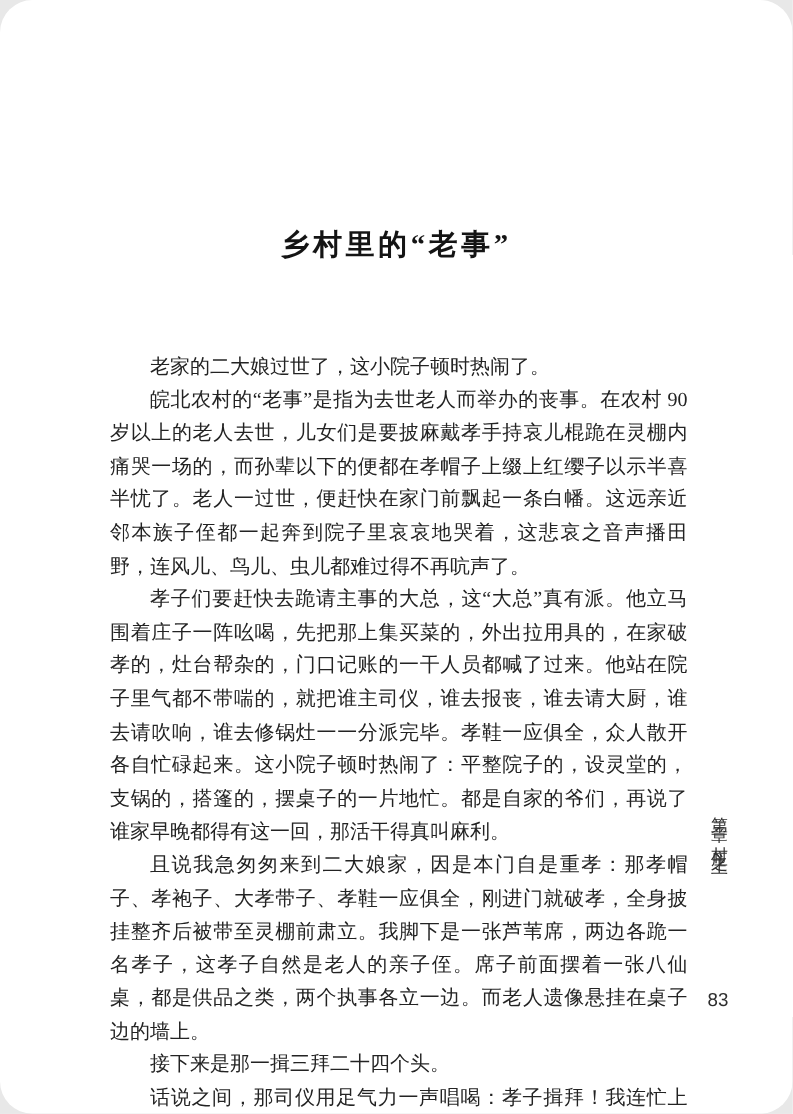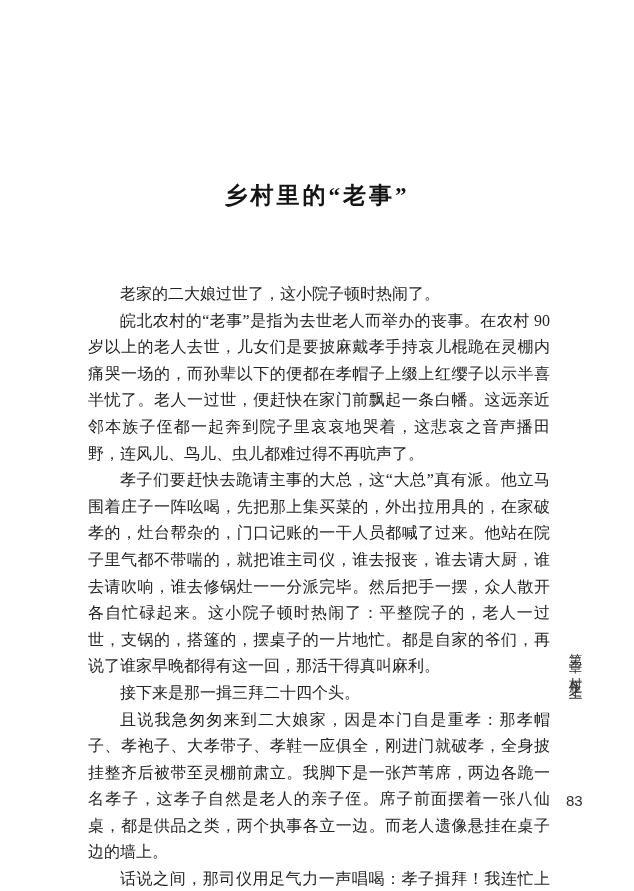--- a/index.html
+++ b/index.html
@@ -4,20 +4,21 @@
 <style>
   html,body{margin:0;padding:0;background:#e8e8e8;}
   .page{
     position:relative;
     width:634px;height:891px;
     margin:0 auto;
     background:#ffffff;
     font-family:"Liberation Serif","DejaVu Serif",serif;
     color:#1f1f1f;
     overflow:hidden;
+    border-radius:26px;
   }
   .title{
     position:absolute;
     top:180px;left:0;width:634px;
     margin:0;
     text-align:center;
     font-size:23px;
     font-weight:bold;
     letter-spacing:3px;
     color:#141414;
@@ -58,23 +59,23 @@
 </head>
 <body>
 
 <div class="page">
 
   <h1 class="title">乡村里的“老事”</h1>
 
   <div class="body-text">
     <p>老家的二大娘过世了，这小院子顿时热闹了。</p>
     <p>皖北农村的“老事”是指为去世老人而举办的丧事。在农村 90 岁以上的老人去世，儿女们是要披麻戴孝手持哀儿棍跪在灵棚内痛哭一场的，而孙辈以下的便都在孝帽子上缀上红缨子以示半喜半忧了。老人一过世，便赶快在家门前飘起一条白幡。这远亲近邻本族子侄都一起奔到院子里哀哀地哭着，这悲哀之音声播田野，连风儿、鸟儿、虫儿都难过得不再吭声了。</p>
-    <p>孝子们要赶快去跪请主事的大总，这“大总”真有派。他立马围着庄子一阵吆喝，先把那上集买菜的，外出拉用具的，在家破孝的，灶台帮杂的，门口记账的一干人员都喊了过来。他站在院子里气都不带喘的，就把谁主司仪，谁去报丧，谁去请大厨，谁去请吹响，谁去修锅灶一一分派完毕。然后把手一摆，众人散开各自忙碌起来。这小院子顿时热闹了：平整院子的，老人一过世，支锅的，搭篷的，摆桌子的一片地忙。都是自家的爷们，再说了谁家早晚都得有这一回，那活干得真叫麻利。</p>
+    <p>孝子们要赶快去跪请主事的大总，这“大总”真有派。他立马围着庄子一阵吆喝，先把那上集买菜的，外出拉用具的，在家破孝的，灶台帮杂的，门口记账的一干人员都喊了过来。他站在院子里气都不带喘的，就把谁主司仪，谁去报丧，谁去请大厨，谁去请吹响，谁去修锅灶一一分派完毕。孝鞋一应俱全，众人散开各自忙碌起来。这小院子顿时热闹了：平整院子的，设灵堂的，支锅的，搭篷的，摆桌子的一片地忙。都是自家的爷们，再说了谁家早晚都得有这一回，那活干得真叫麻利。</p>
+    <p>且说我急匆匆来到二大娘家，因是本门自是重孝：那孝帽子、孝袍子、大孝带子、孝鞋一应俱全，刚进门就破孝，全身披挂整齐后被带至灵棚前肃立。我脚下是一张芦苇席，两边各跪一名孝子，这孝子自然是老人的亲子侄。席子前面摆着一张八仙桌，都是供品之类，两个执事各立一边。而老人遗像悬挂在桌子边的墙上。</p>
     <p>接下来是那一揖三拜二十四个头。</p>
-    <p>且说我急匆匆来到二大娘家，因是本门自是重孝：那孝帽子、孝袍子、大孝带子、孝鞋一应俱全，刚进门就破孝，全身披挂整齐后被带至灵棚前肃立。我脚下是一张芦苇席，两边各跪一名孝子，这孝子自然是老人的亲子侄。席子前面摆着一张八仙桌，都是供品之类，两个执事各立一边。而老人遗像悬挂在桌子边的墙上。</p>
     <p>话说之间，那司仪用足气力一声唱喝：孝子揖拜！我连忙上前一步站在芦席中间双手合十举过头顶，然后徐徐弯下腰来，低头几至膝盖一揖到底。一想到慈眉善目的二大娘就此离开尘世人天两隔，心中一痛不觉掉下泪来。</p>
   </div>
 
   <div class="margin-column">
     <span>第三章</span><span class="chapter-title-vert">村庄之上</span>
   </div>
 
   <div class="page-number">83</div>
 
 </div>

